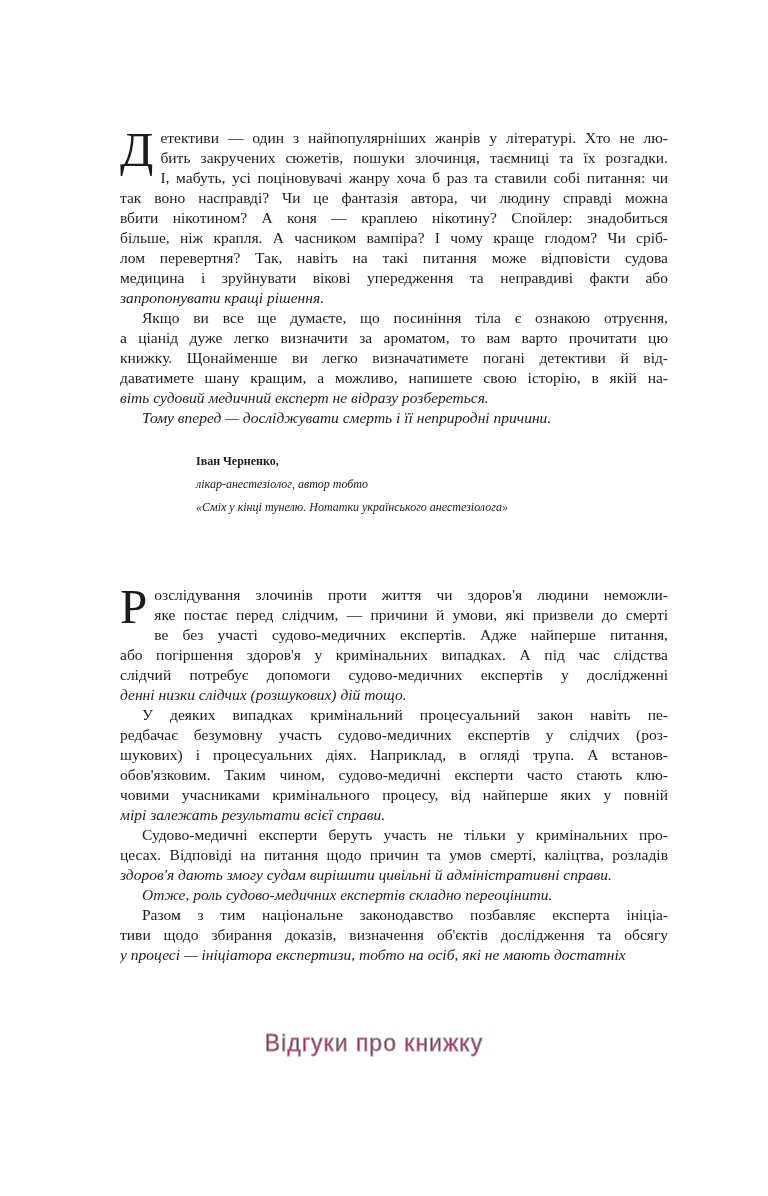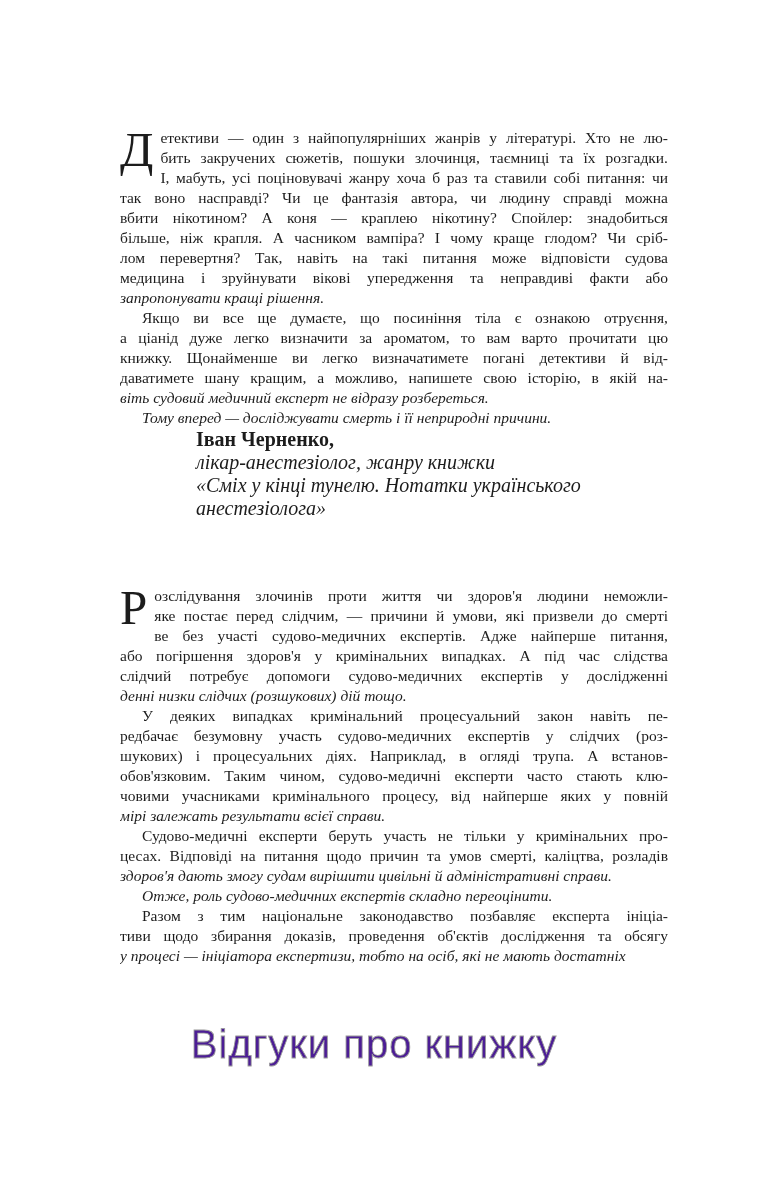--- a/index.html
+++ b/index.html
@@ -43,41 +43,42 @@
     float: left;
     font-size: 49px;
     line-height: 41px;
     height: 41px;
     margin-right: 7px;
     position: relative;
     top: 1px;
   }
 
   .signature {
+    margin-top: 22px;
     margin-left: 76px;
-    font-size: 20px;
+    font-size: 12px;
     line-height: 23px;
   }
   .sig-name { font-weight: bold; }
   .sig-role, .sig-book { font-style: italic; }
 
   .main-section { margin-top: 66px; }
 
   .footer-heading-wrap {
     margin-top: 58px;
     text-align: center;
     position: relative;
     left: -20px;
   }
   .footer-heading {
     font-family: "Liberation Sans", "DejaVu Sans", sans-serif;
-    font-size: 40px;
+    font-size: 23px;
     line-height: 40px;
     letter-spacing: 1px;
-    color: #4c1d95;
+    color: #be185d;
     -webkit-text-stroke: 0.8px #9a9a9a;
   }
 </style>
 </head>
 <body>
 
 <div class="page">
   <div class="column">
 
     <section>
@@ -100,21 +101,21 @@
           <div class="line">даватимете шану кращим, а можливо, напишете свою історію, в якій на-</div>
           <div class="line last">віть судовий медичний експерт не відразу розбереться.</div>
         </div>
         <div class="para indent">
           <div class="line last">Тому вперед — досліджувати смерть і її неприродні причини.</div>
         </div>
       </section>
 
     <div class="signature">
       <div class="sig-name">Іван Черненко,</div>
-      <div class="sig-role">лікар-анестезіолог, жанру книжки</div>
+      <div class="sig-role">лікар-анестезіолог, автор тобто</div>
       <div class="sig-book">«Сміх у кінці тунелю. Нотатки українського анестезіолога»</div>
     </div>
 
     <section class="main-section">
         <div class="para">
           <span class="dropcap">Р</span>
           <div class="line">озслідування злочинів проти життя чи здоров'я людини неможли-</div>
           <div class="line">яке постає перед слідчим, — причини й умови, які призвели до смерті</div>
           <div class="line">ве без участі судово-медичних експертів. Адже найперше питання,</div>
           <div class="line">або погіршення здоров'я у кримінальних випадках. А під час слідства</div>
@@ -132,21 +133,21 @@
         <div class="para indent">
           <div class="line">Судово-медичні експерти беруть участь не тільки у кримінальних про-</div>
           <div class="line">цесах. Відповіді на питання щодо причин та умов смерті, каліцтва, розладів</div>
           <div class="line last">здоров'я дають змогу судам вирішити цивільні й адміністративні справи.</div>
         </div>
         <div class="para indent">
           <div class="line last">Отже, роль судово-медичних експертів складно переоцінити.</div>
         </div>
         <div class="para indent">
           <div class="line">Разом з тим національне законодавство позбавляє експерта ініціа-</div>
-          <div class="line">тиви щодо збирання доказів, проведення об'єктів дослідження та обсягу</div>
+          <div class="line">тиви щодо збирання доказів, визначення об'єктів дослідження та обсягу</div>
           <div class="line last">у процесі — ініціатора експертизи, тобто на осіб, які не мають достатніх</div>
         </div>
       </section>
 
     <div class="footer-heading-wrap">
       <span class="footer-heading">Відгуки про книжку</span>
     </div>
 
   </div>
 </div>

